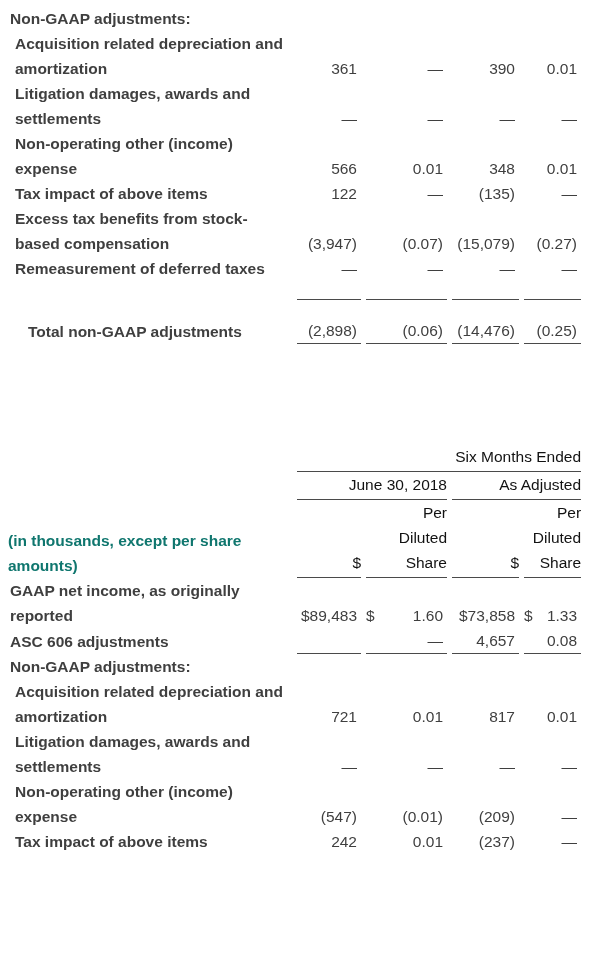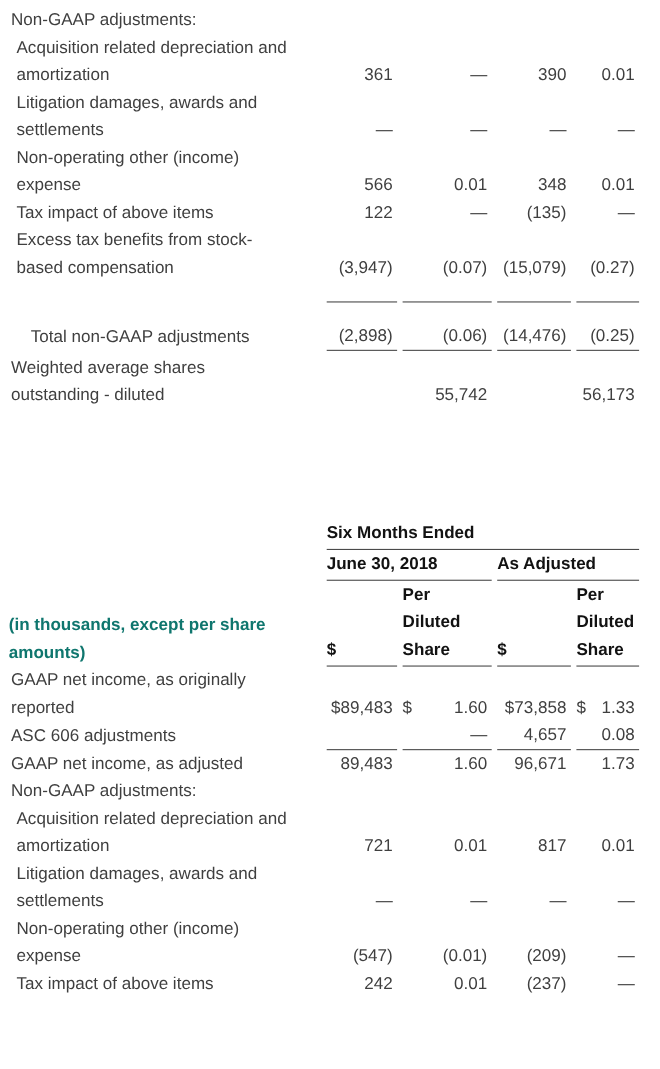--- a/index.html
+++ b/index.html
@@ -15,21 +15,21 @@
 
   table.fin { border-collapse: collapse; table-layout: fixed; width: 581px; }
   td { padding: 0; vertical-align: bottom; font-size: 15.5px; line-height: 25px; }
 
   col.w-label { width: 292px; }
   col.w-c1 { width: 69px; }
   col.w-c2 { width: 86px; }
   col.w-c3 { width: 72px; }
   col.w-c4 { width: 62px; }
 
-  .lbl  { white-space: pre-line; padding-left: 10px; }
+  .lbl  { white-space: pre-line; padding-left: 10px; font-weight: bold; }
   .ind1 { padding-left: 15px; margin-left: 25px; }
   .ind2 { padding-left: 28px; }
 
   .cell { margin-left: 5px; text-align: right; padding-right: 4px; }
   .split { display: flex; justify-content: space-between; }
   .split .sym { text-align: left; }
 
   .rt { border-top: 1.5px solid #4a4a4a; padding-top: 18px; margin-top: 18px; }
   .rb { border-bottom: 1.5px solid #4a4a4a; }
 
@@ -37,22 +37,22 @@
   .dbl::after {
     content: ""; position: absolute; left: 0; right: 0; bottom: -8px;
     height: 3px;
     border-top: 1.5px solid #4a4a4a; border-bottom: 1.5px solid #4a4a4a;
   }
   tr.pad-b td { padding-bottom: 14px; }
   tr.pad-t td { padding-top: 3px; }
 
   .t2 { margin-top: 100px; }
   .hcell {
-    margin-left: 5px; text-align: left; white-space: pre-line;
-    font-weight: 700; color: #121212;
+    margin-left: 5px; text-align: right; white-space: pre-line;
+    font-weight: 400; color: #121212;
   }
   .hdr .rb { padding-bottom: 2px; }
   .blbl {
     font-weight: 700; color: #0f766e; white-space: pre-line;
     padding-left: 8px;
   }
 </style>
 </head>
 <body>
 
@@ -153,50 +153,53 @@
             <div class="cell">(0.07)</div>
           </td>
       <td>
             <div class="cell">(15,079)</div>
           </td>
       <td>
             <div class="cell">(0.27)</div>
           </td>
     </tr>
 
+    <tr>
+      <td class="lbl ind1">Remeasurement of deferred taxes</td>
+      <td>
+            <div class="cell">—</div>
+          </td>
+      <td>
+            <div class="cell">—</div>
+          </td>
+      <td>
+            <div class="cell">—</div>
+          </td>
+      <td>
+            <div class="cell">—</div>
+          </td>
+    </tr>
 
     <tr>
       <td class="lbl ind2">Total non-GAAP adjustments</td>
       <td>
             <div class="cell rt rb">(2,898)</div>
           </td>
       <td>
             <div class="cell rt rb">(0.06)</div>
           </td>
       <td>
             <div class="cell rt rb">(14,476)</div>
           </td>
       <td>
             <div class="cell rt rb">(0.25)</div>
           </td>
     </tr>
 
 
-    <tr class="pad-t">
-      <td class="lbl">Weighted average shares
-outstanding - diluted</td>
-      <td></td>
-      <td>
-            <div class="cell">55,742</div>
-          </td>
-      <td></td>
-      <td>
-            <div class="cell">56,173</div>
-          </td>
-    </tr>
   </tbody>
     </table>
 
   <table class="fin t2">
     <colgroup>
       <col class="w-label">
         <col class="w-c1">
         <col class="w-c2">
         <col class="w-c3">
         <col class="w-c4">
@@ -274,35 +277,20 @@
             <div class="cell rb">—</div>
           </td>
       <td>
             <div class="cell rb">4,657</div>
           </td>
       <td>
             <div class="cell rb">0.08</div>
           </td>
     </tr>
 
-    <tr>
-      <td class="lbl">GAAP net income, as adjusted</td>
-      <td>
-            <div class="cell">89,483</div>
-          </td>
-      <td>
-            <div class="cell">1.60</div>
-          </td>
-      <td>
-            <div class="cell">96,671</div>
-          </td>
-      <td>
-            <div class="cell">1.73</div>
-          </td>
-    </tr>
 
     <tr>
       <td class="lbl">Non-GAAP adjustments:</td>
       <td></td>
       <td></td>
       <td></td>
       <td></td>
     </tr>
 
     <tr>

